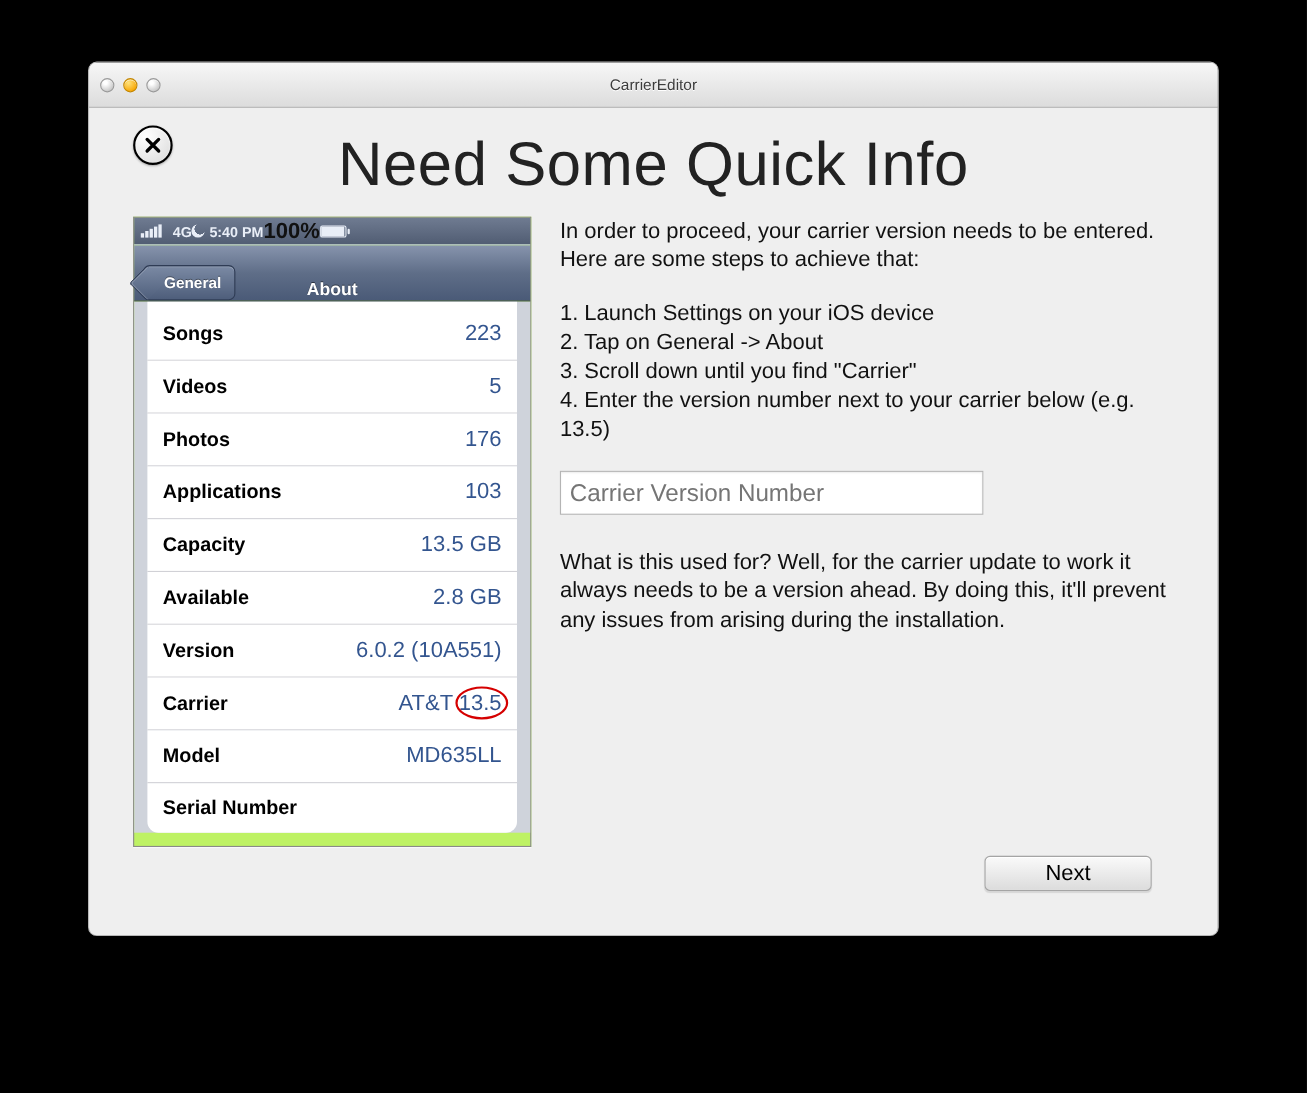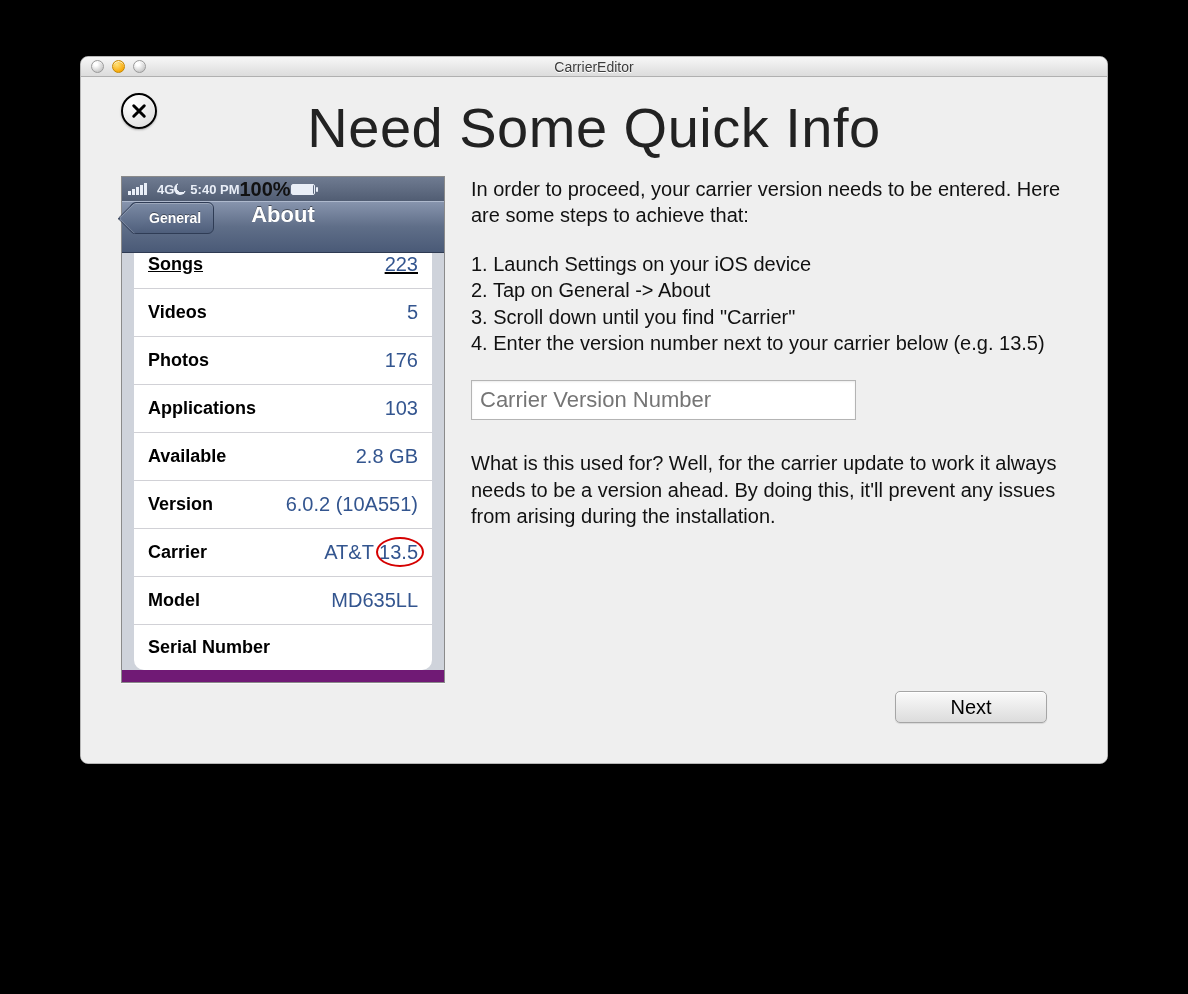--- a/index.html
+++ b/index.html
@@ -8,21 +8,21 @@
 
   
   .window {
     width:1028px; margin:56px auto 0;
     background:linear-gradient(#f1f1f1,#ececec);
     border:1px solid #b7b7b7; border-radius:8px;
     box-shadow:0 30px 70px rgba(0,0,0,.55), 0 0 0 1px rgba(0,0,0,.2);
     overflow:hidden;
   }
   .titlebar {
-    height:20px; display:flex; align-items:center;
+    height:41px; display:flex; align-items:center;
     background:linear-gradient(#f7f7f7,#dcdcdc);
     border-bottom:1px solid #b0b0b0;
     position:relative;
   }
   .traffic { display:flex; gap:8px; margin-left:10px; }
   .tl { width:13px; height:13px; border-radius:50%;
     background:radial-gradient(circle at 35% 30%,#fff 0 15%,#bbb 90%);
     border:1px solid #9a9a9a; box-shadow:inset 0 1px 0 rgba(255,255,255,.7); }
   .tl.min { background:radial-gradient(circle at 35% 30%,#ffe27a,#f7a400 80%); border-color:#c48700; }
   .title { position:absolute; left:0; right:0; text-align:center;
@@ -40,70 +40,70 @@
 
   h1.main {
     font-weight:400; font-size:56px; letter-spacing:.5px;
     text-align:center; margin:-38px 0 16px; color:#222;
     font-family:"Lucida Grande","Helvetica Neue",Arial,sans-serif;
   }
 
   .cols { display:flex; gap:26px; }
 
   
-  .phone { width:324px; border:1px solid #8a8a8a; background:#701a75;
+  .phone { width:362px; border:1px solid #8a8a8a; background:#bef264;
     box-shadow:0 1px 0 rgba(255,255,255,.6); }
   .status {
     height:24px; background:linear-gradient(#6f7b91,#515d73);
     color:#e9eef7; font-size:13px; display:flex; align-items:center;
     padding:0 6px; justify-content:space-between;
     font-family:"Helvetica Neue",Arial,sans-serif; font-weight:600;
   }
   .status .sig { display:flex; align-items:flex-end; gap:1px; margin-right:4px; }
   .status .sig i { width:3px; background:#e9eef7; display:inline-block; }
   .status .left { display:flex; align-items:center; gap:6px; }
   .status .mid { display:flex; align-items:center; gap:4px; }
   .status .right { display:flex; align-items:center; gap:0; }
   .moon { width:12px;height:12px;border-radius:50%;
     background:radial-gradient(circle at 65% 35%, transparent 0 45%, #e9eef7 46%); }
   .batt { width:24px;height:11px;border:1px solid #e9eef7;border-radius:2px;position:relative; }
   .batt::after{content:"";position:absolute;right:-4px;top:2px;width:2px;height:5px;background:#e9eef7;border-radius:1px;}
   .batt i{display:block;height:100%;width:95%;background:#e9eef7;}
   .navbar {
     height:52px; background:linear-gradient(#8794ad,#5f6e88 50%,#4a5a77);
     border-top:1px solid #aeb9cd; border-bottom:1px solid #2e3a52;
-    display:flex; align-items:flex-start; position:relative;
+    display:flex; align-items:flex-end; position:relative;
     font-family:"Helvetica Neue",Arial,sans-serif;
   }
   .back {
     margin-left:8px; height:32px; padding:0 12px 0 18px;
     background:linear-gradient(#7b8aa4,#4e5e7b);
     border:1px solid #2f3c55; border-radius:6px;
     color:#fff; font-size:14px; font-weight:600;
     text-shadow:0 -1px 0 rgba(0,0,0,.4);
     display:flex; align-items:center; position:relative;
     box-shadow:inset 0 1px 0 rgba(255,255,255,.25);
   }
   .back::before{content:"";position:absolute;left:-9px;top:4px;width:22px;height:22px;
     background:linear-gradient(135deg,#7b8aa4,#4e5e7b);
     border-left:1px solid #2f3c55;border-bottom:1px solid #2f3c55;
     transform:rotate(45deg);border-radius:3px;
     box-shadow:inset 1px -1px 0 rgba(255,255,255,.2);}
   .navtitle{position:absolute;left:0;right:0;text-align:center;color:#fff;
-    font-size:22px;font-weight:700;text-shadow:0 -1px 0 rgba(0,0,0,.5);}
+    font-size:16px;font-weight:700;text-shadow:0 -1px 0 rgba(0,0,0,.5);}
 
   .list{background:#cfd3db;}
   .row{display:flex;justify-content:space-between;align-items:center;
     background:#fff;margin:0 12px;border-bottom:1px solid #d1d1d6;
     padding:12px 14px;font-family:"Helvetica Neue",Arial,sans-serif;}
   .row:first-child{border-top-left-radius:10px;border-top-right-radius:10px;margin-top:0;}
   .row:last-child{border-bottom-left-radius:10px;border-bottom-right-radius:10px;border-bottom:none;margin-bottom:12px;}
   .row .k{font-weight:700;color:#000;font-size:18px;}
   .row .v{color:#33558f;font-size:20px;font-weight:400;position:relative;}
-  .row.partial{border-radius:0!important;margin-top:0;padding-top:0;text-decoration:underline;}
+  .row.partial{border-radius:0!important;margin-top:0;padding-top:18px;}
   .circle{position:absolute;right:-6px;top:-4px;width:48px;height:30px;
     border:2px solid #d50000;border-radius:50%;pointer-events:none;}
 
   
   .right{flex:1;font-size:20px;line-height:1.32;color:#111;
     font-family:"Helvetica Neue","Lucida Grande",Arial,sans-serif;}
   .para{margin:0 0 22px;}
   ol.steps{margin:0 0 24px;padding:0;list-style:none;}
   ol.steps li{margin:0;}
   .cv-input{width:385px;height:40px;border:1px solid #b4b4b4;
@@ -183,20 +183,24 @@
             </div>
             <div class="row">
               <span class="k">Photos</span>
               <span class="v">176</span>
             </div>
             <div class="row">
               <span class="k">Applications</span>
               <span class="v">103</span>
             </div>
             <div class="row">
+              <span class="k">Capacity</span>
+              <span class="v">13.5 GB</span>
+            </div>
+            <div class="row">
               <span class="k">Available</span>
               <span class="v">2.8 GB</span>
             </div>
             <div class="row">
               <span class="k">Version</span>
               <span class="v">6.0.2 (10A551)</span>
             </div>
             <div class="row">
               <span class="k">Carrier</span>
               <span class="v">AT&amp;T 13.5<span class="circle"></span></span>

